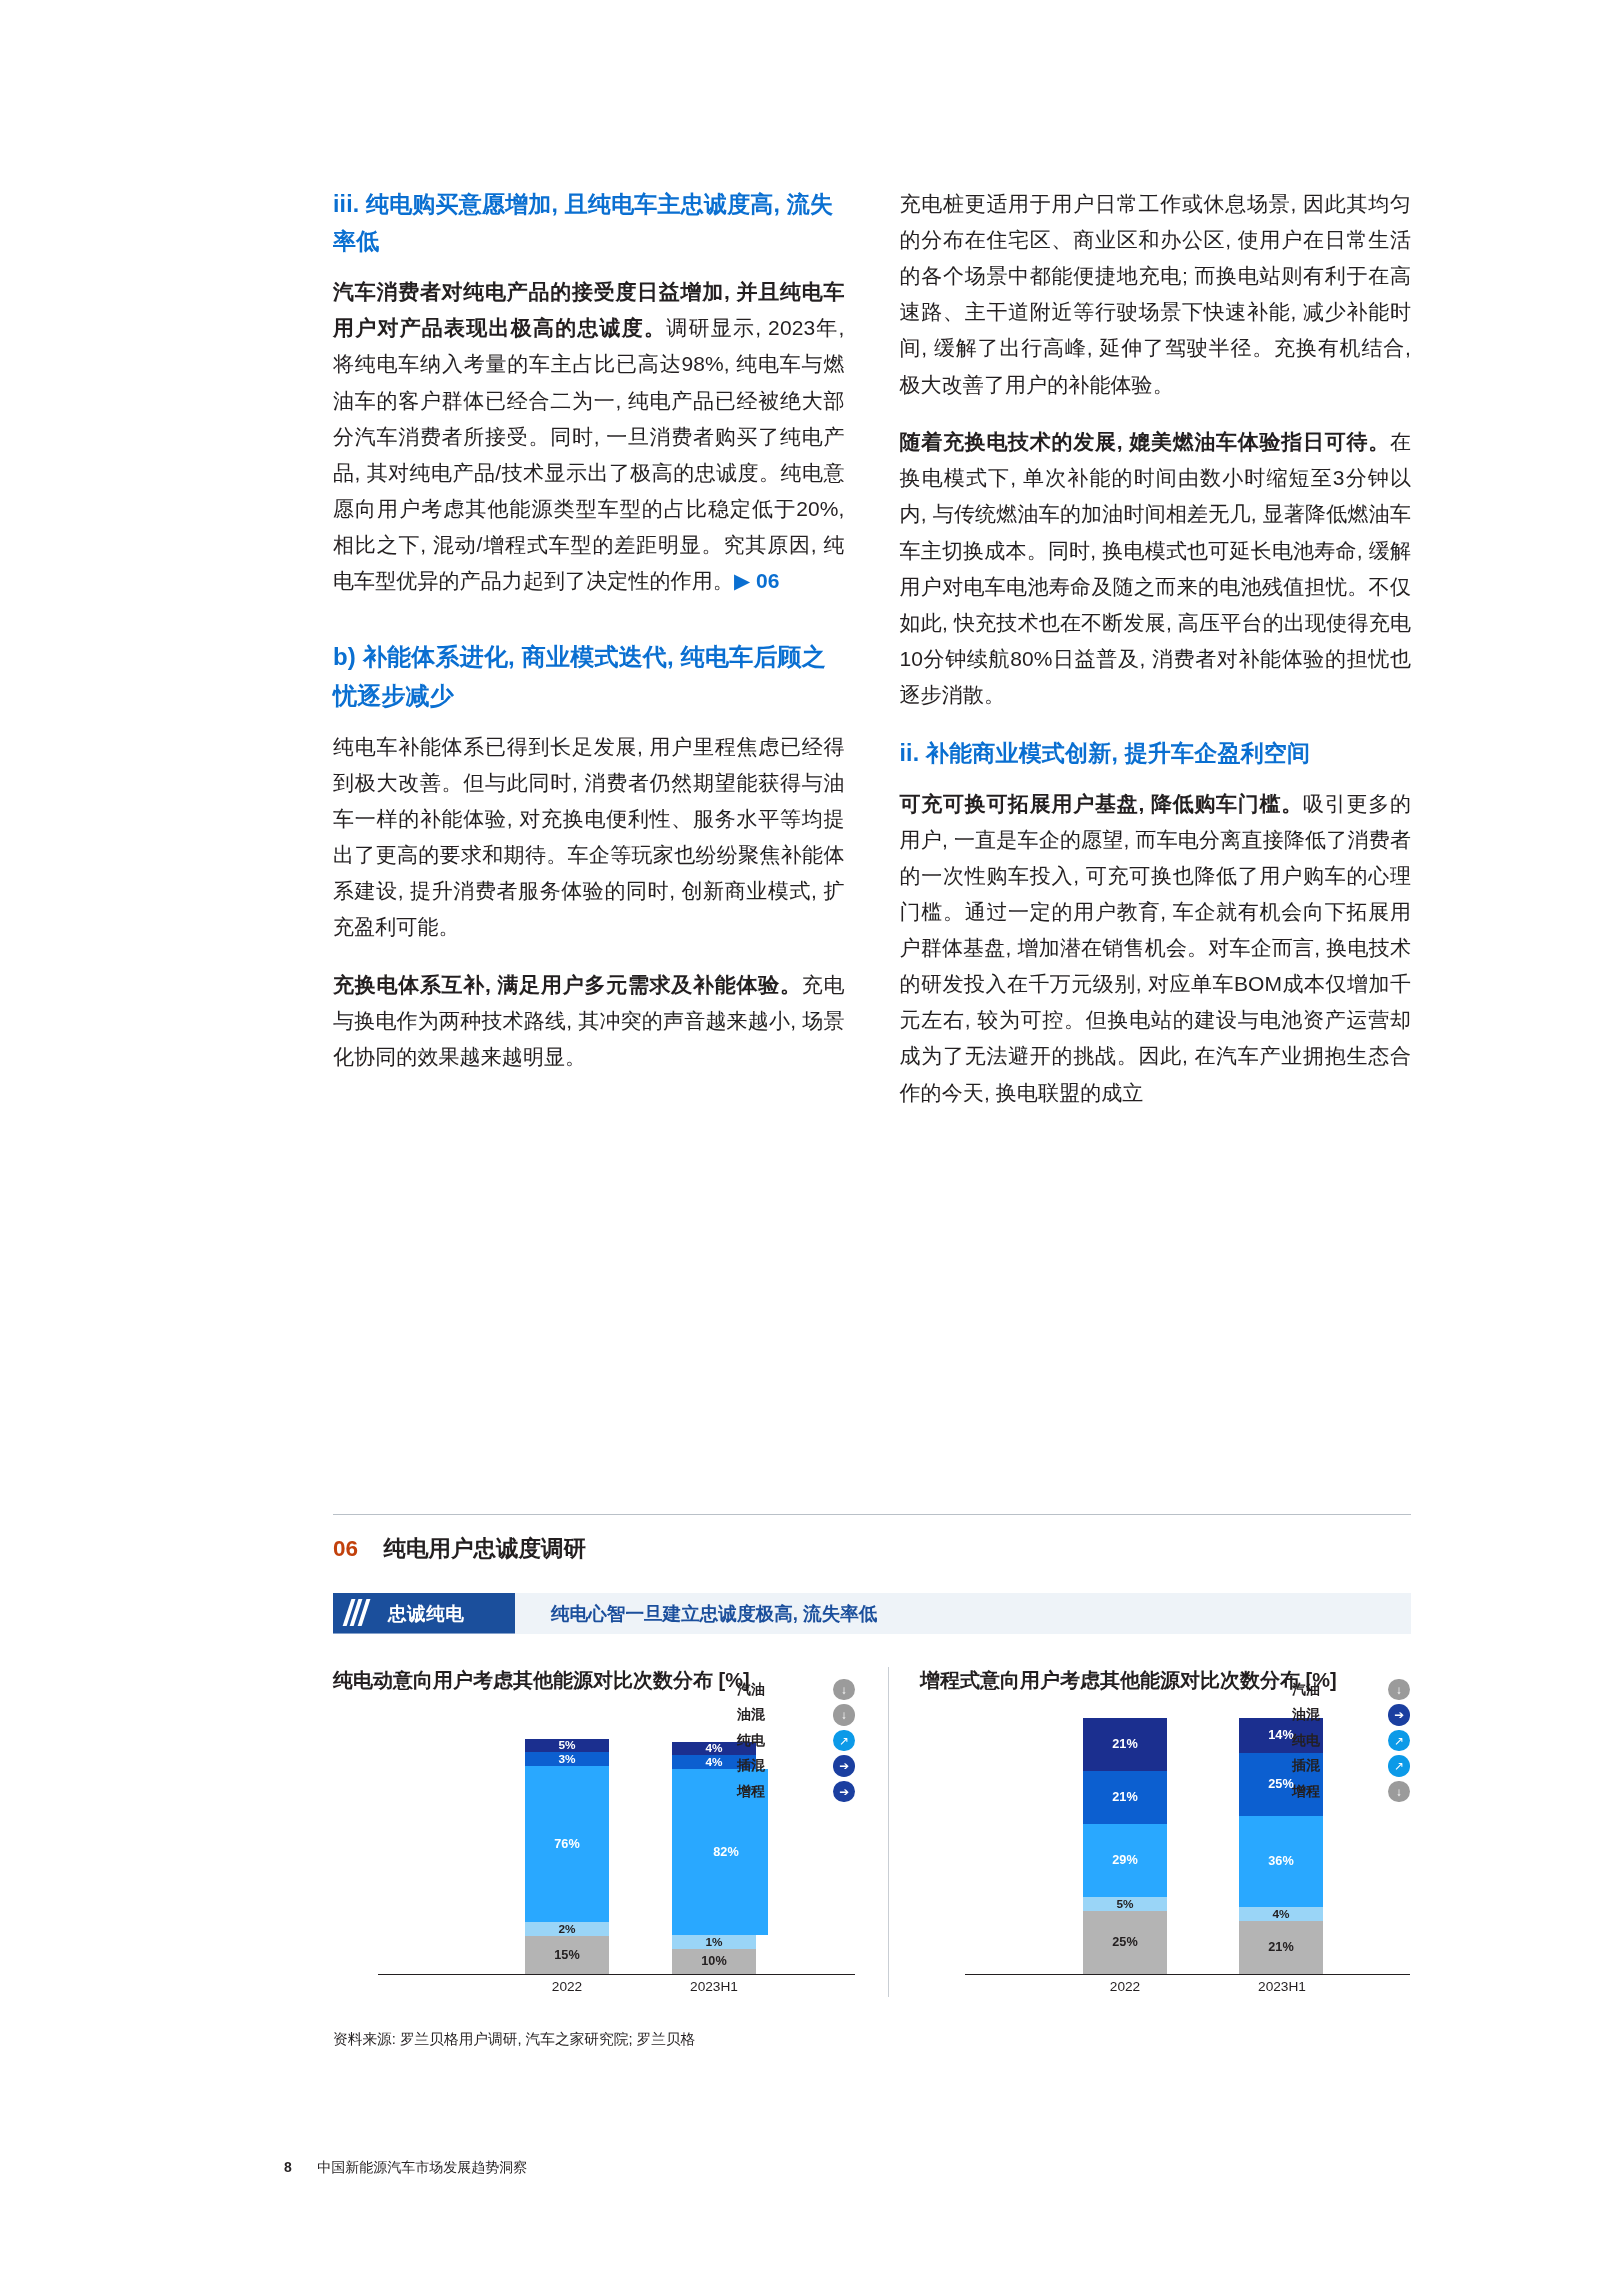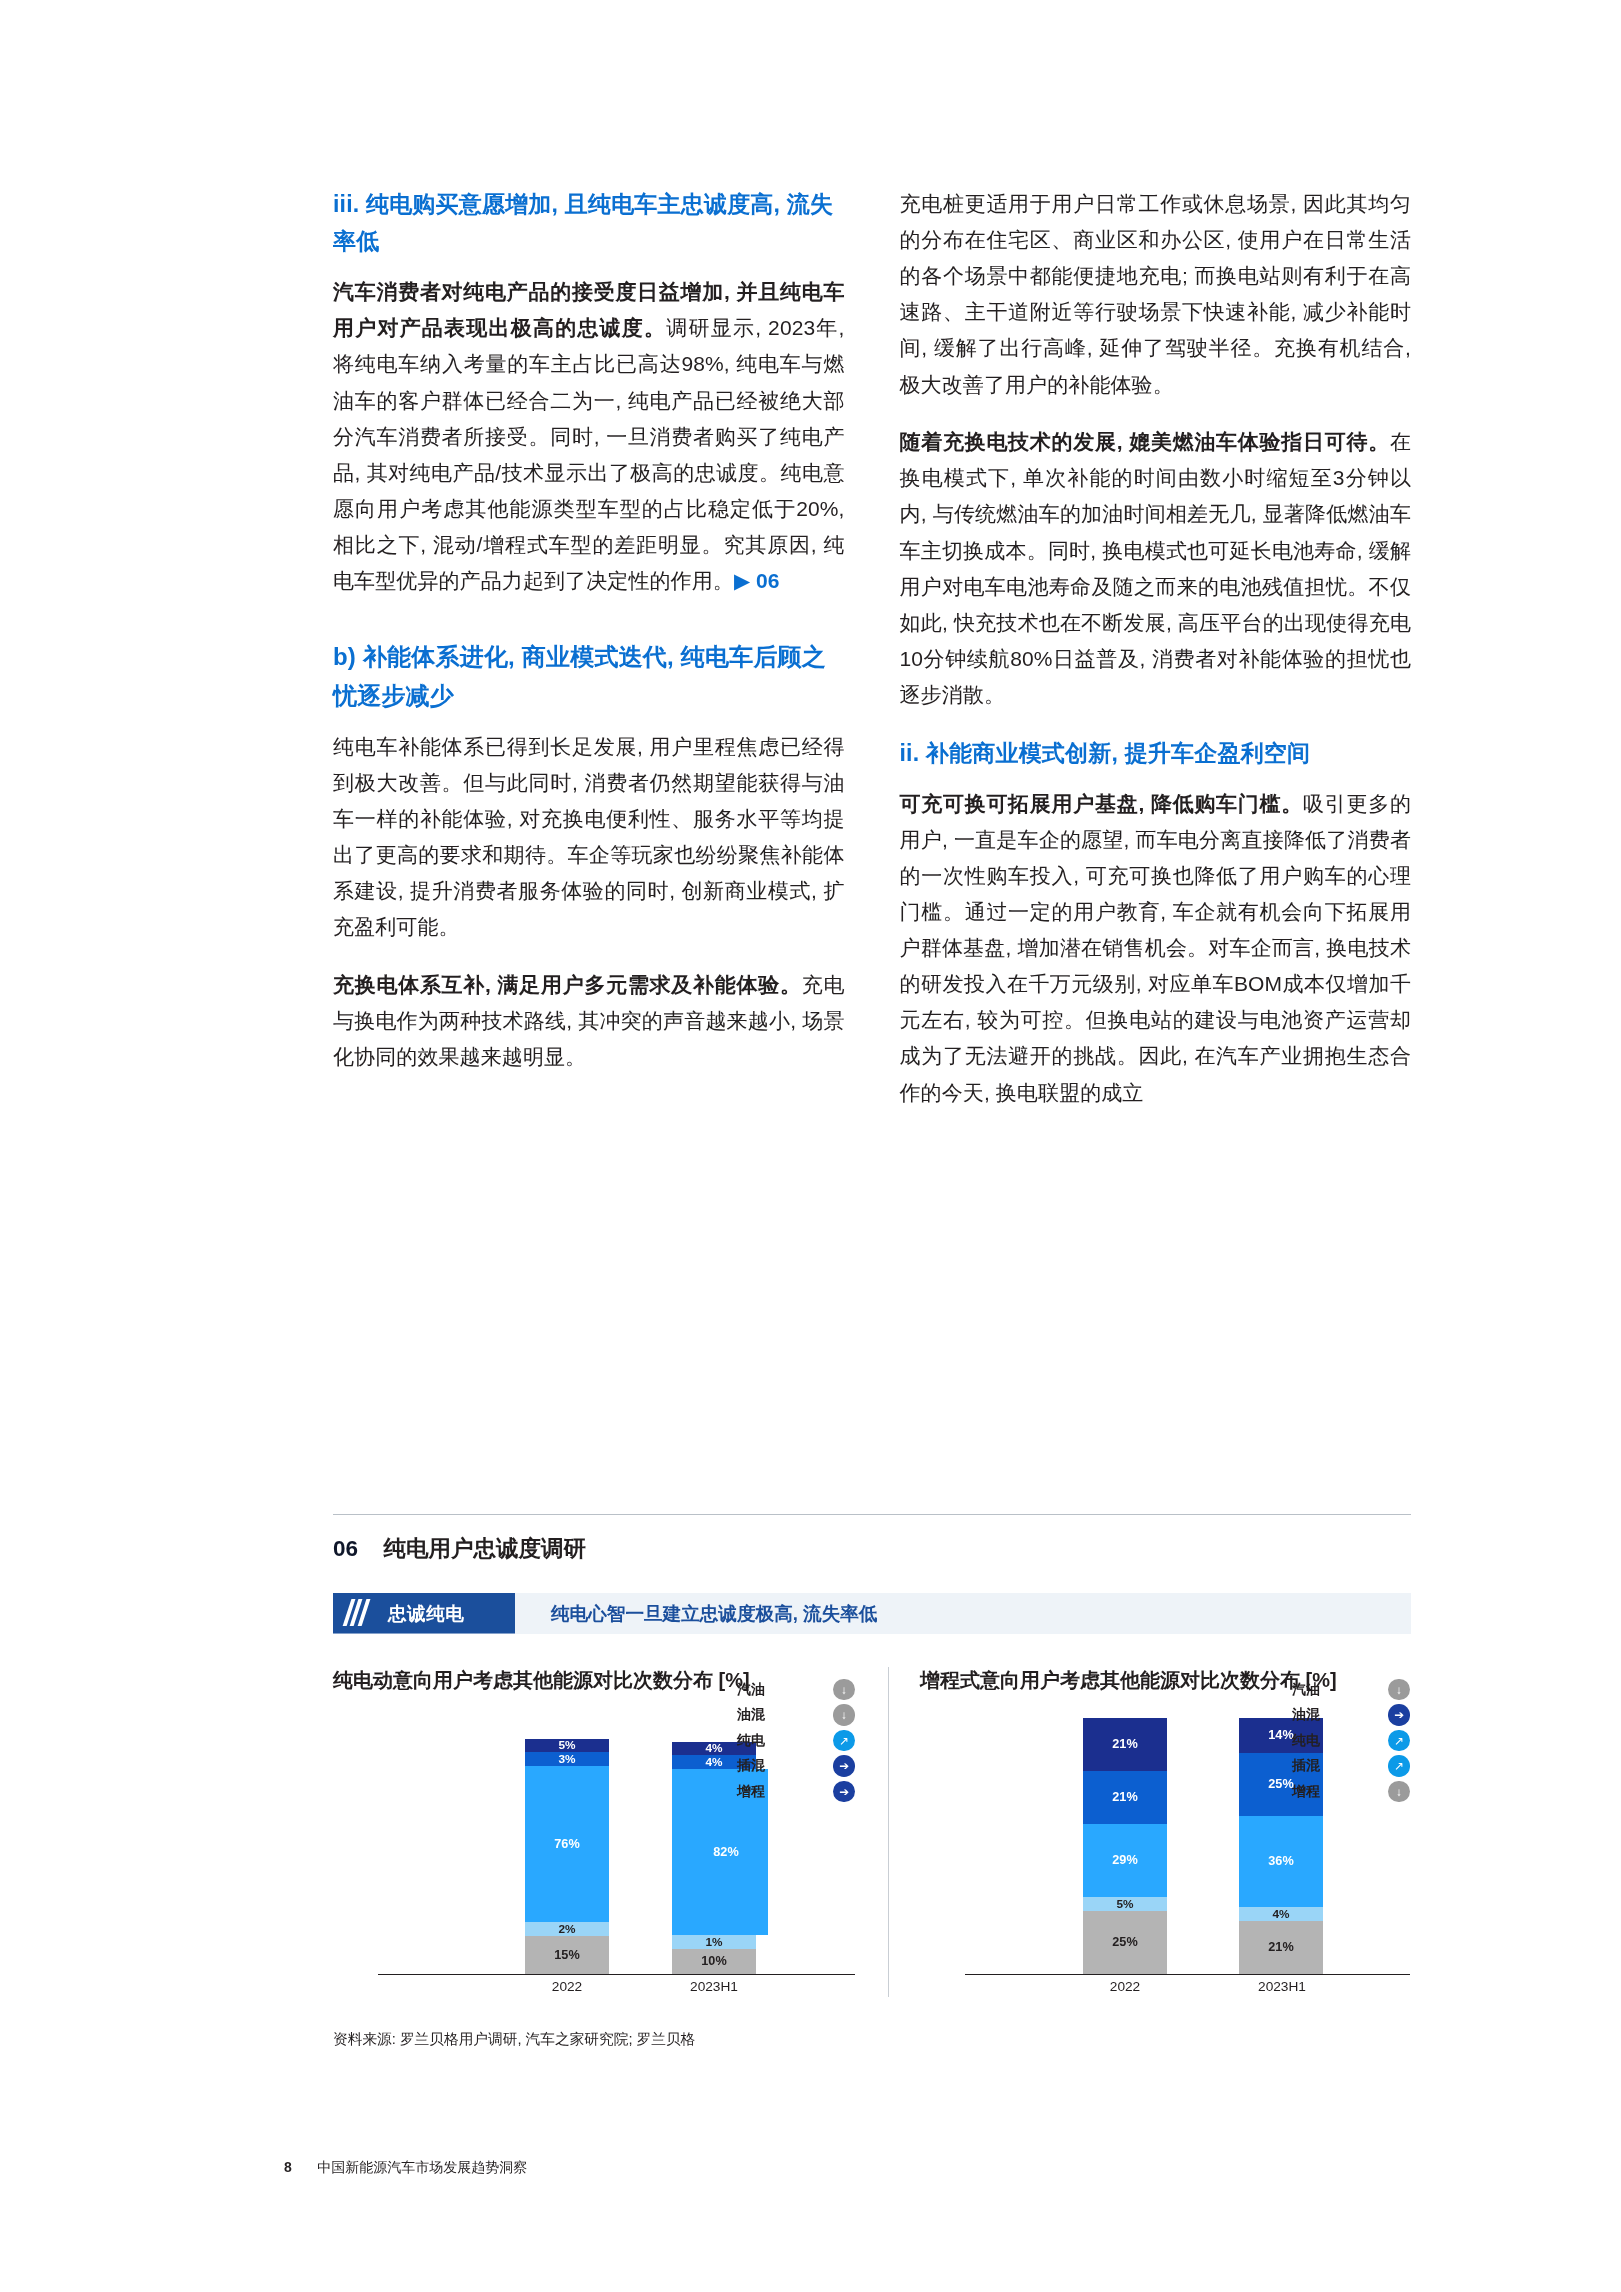--- a/index.html
+++ b/index.html
@@ -23,21 +23,21 @@
     font-size:21px;line-height:1.72;margin:0 0 21.6px 0;text-align:justify;
     letter-spacing:0.1px;
   }
   p.body b{font-weight:bold;}
   .ref{color:#0a6fd1;font-weight:bold;white-space:nowrap;}
 
   
   .exhibit{position:absolute;left:333px;top:1514px;width:1078px;}
   .ex-rule{border-top:1.5px solid #b9c0c7;width:100%;}
   .ex-head{display:flex;align-items:baseline;gap:25.5px;margin-top:17.6px;}
-  .ex-num{color:#0f172a;font-weight:bold;font-size:22.5px;}
+  .ex-num{color:#c2410c;font-weight:bold;font-size:22.5px;}
   .ex-title{font-weight:bold;font-size:22.5px;color:#231f20;}
 
   .banner{position:relative;margin-top:29px;height:49px;}
   .banner-bg{
     position:absolute;left:0;top:0;height:41px;width:100%;
     background:#eef3f8;
   }
   .banner-arrow{
     position:absolute;right:0px;top:0;width:0;height:0;
     border-top:20.6px solid transparent;border-bottom:20.6px solid transparent;

